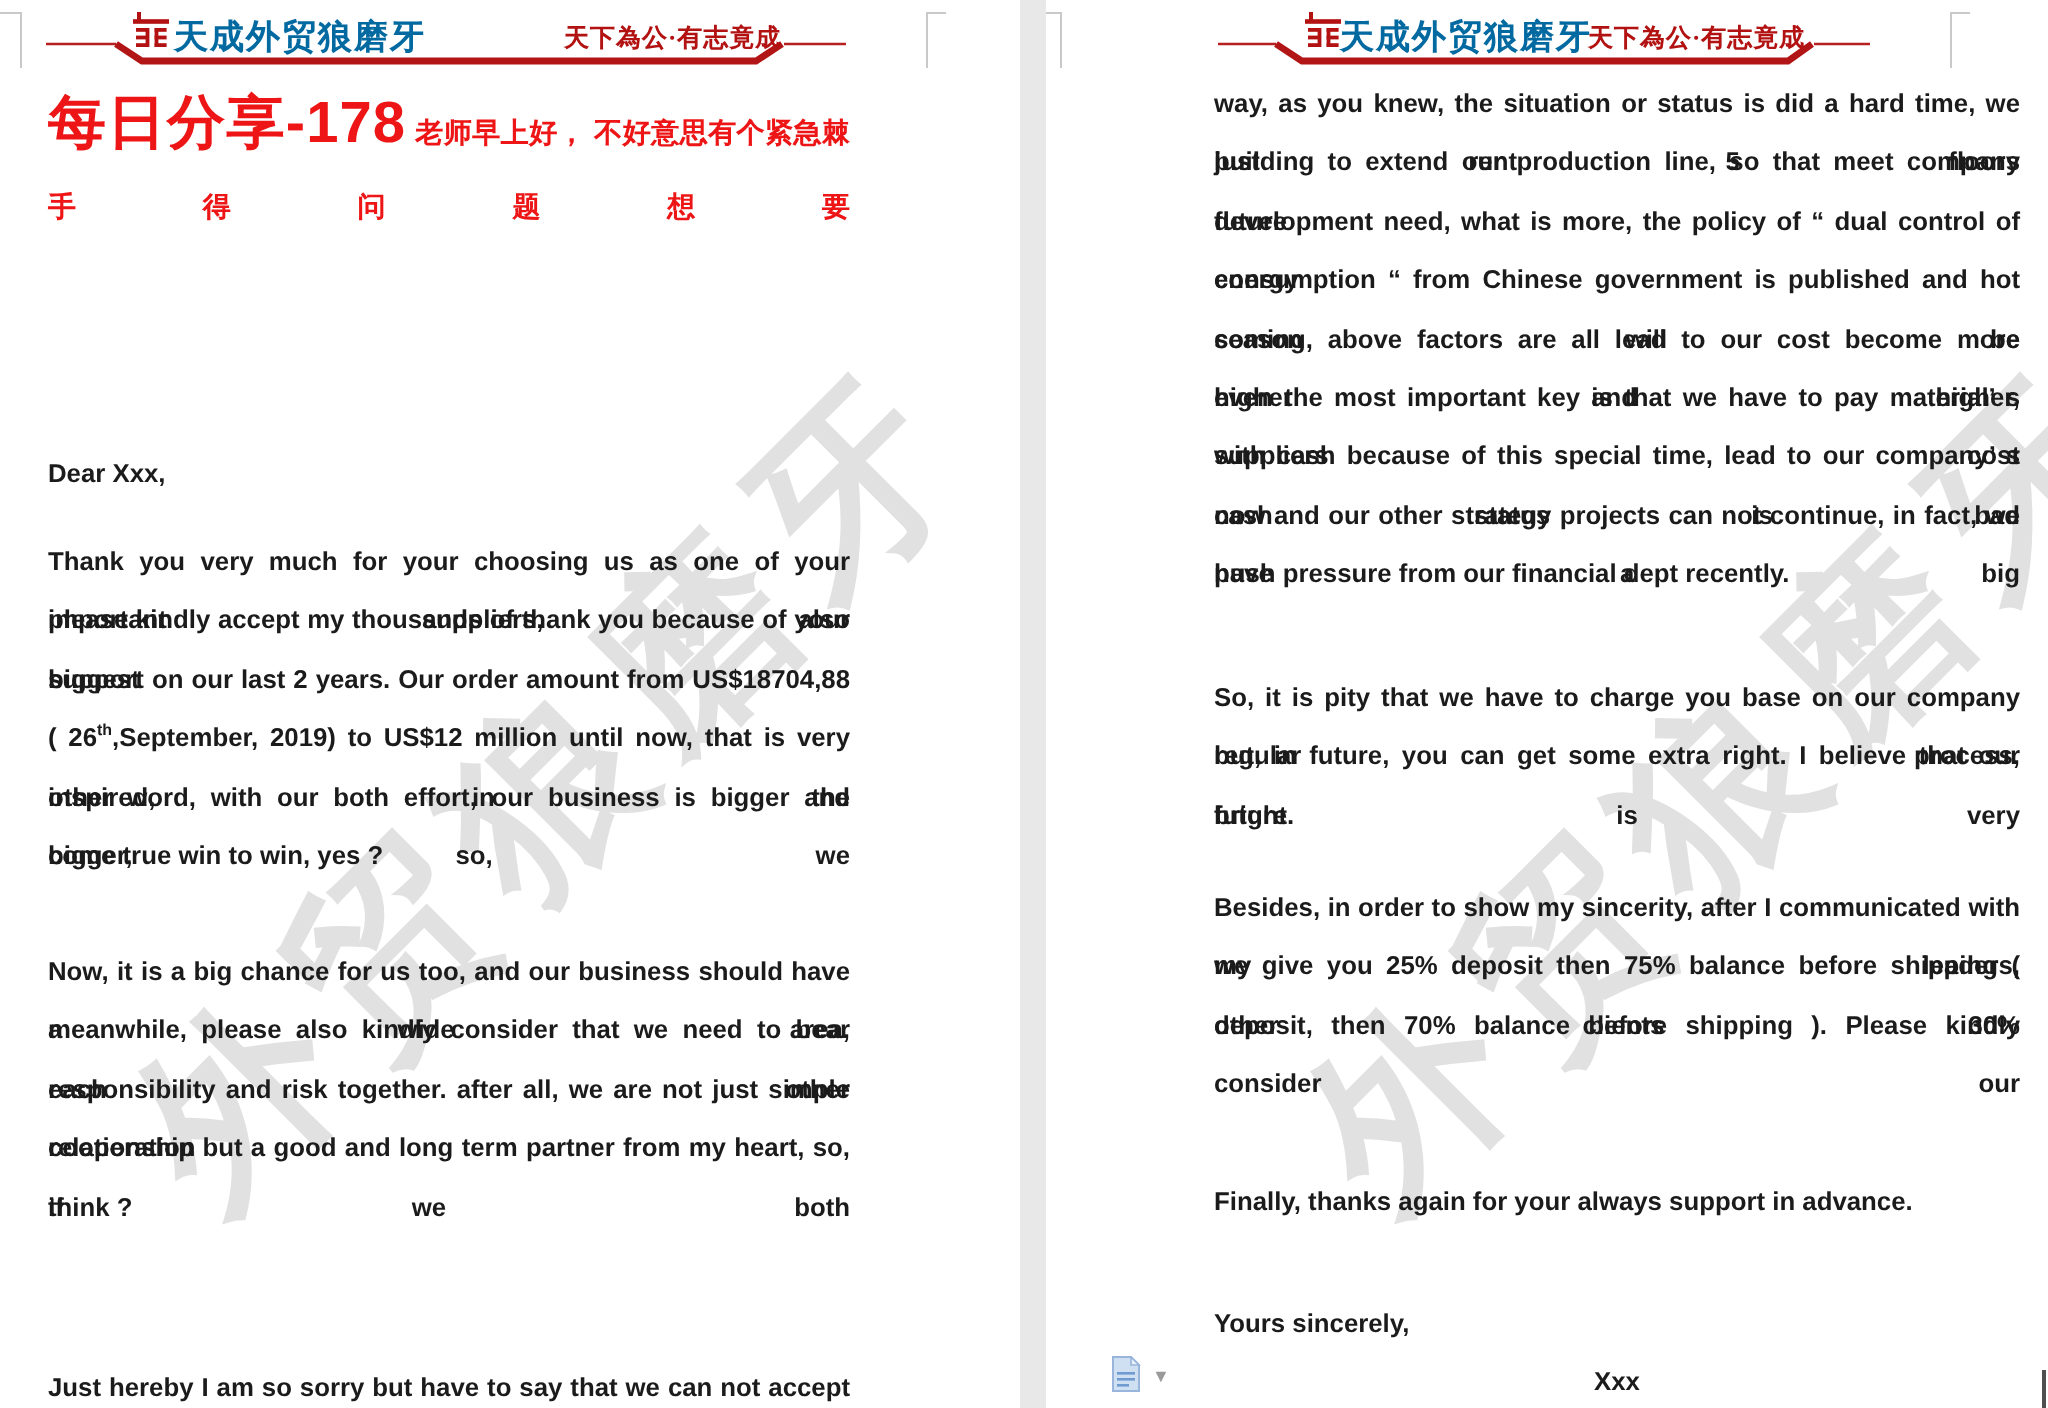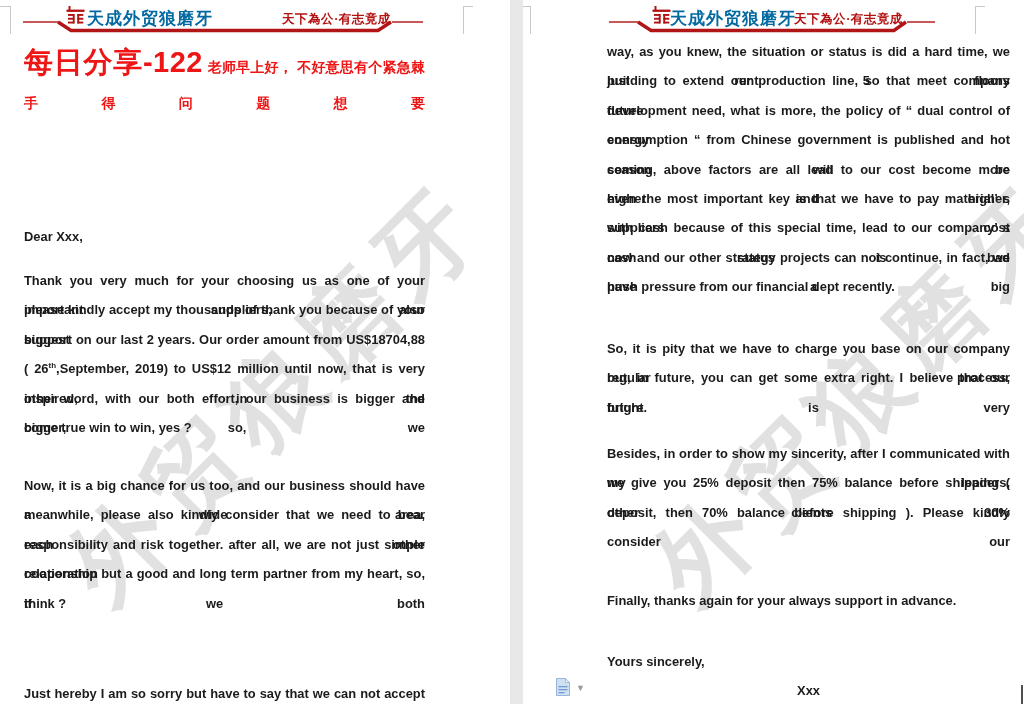--- a/index.html
+++ b/index.html
@@ -96,21 +96,21 @@
   </svg>
   <div class="brand">天成外贸狼磨牙</div>
   <div class="slogan">天下為公·有志竟成</div>
 
   <div class="cm" style="left:73px;top:6px;width:1px;height:28px;"></div>
   <div class="cm" style="left:63px;top:6px;width:10px;height:1px;"></div>
   <div class="cm" style="left:526px;top:6px;width:1px;height:28px;"></div>
   <div class="cm" style="left:526px;top:6px;width:10px;height:1px;"></div>
 
   <div class="red-title-line">
-    <span class="big">每日分享-122</span>
+    <span class="big">每日分享-178</span>
     <span class="rest">老师早上好， 不好意思有个紧急棘手得问题想要</span>
   </div>
 
   <div class="blk body-text oneline" style="top:222px;">Dear Xxx,</div>
   <div class="blk body-text" style="top:266px;">
       <div class="line">Thank you very much for your choosing us as one of your important suppliers, also</div>
       <div class="line">please kindly accept my thousands of thank you because of your biggest</div>
       <div class="line">support on our last 2 years. Our order amount from US$18704,88</div>
       <div class="line">( 26<sup>th</sup>,September, 2019) to US$12 million until now, that is very inspired, in the</div>
       <div class="line">other word, with our both effort, our business is bigger and bigger, so, we</div>

